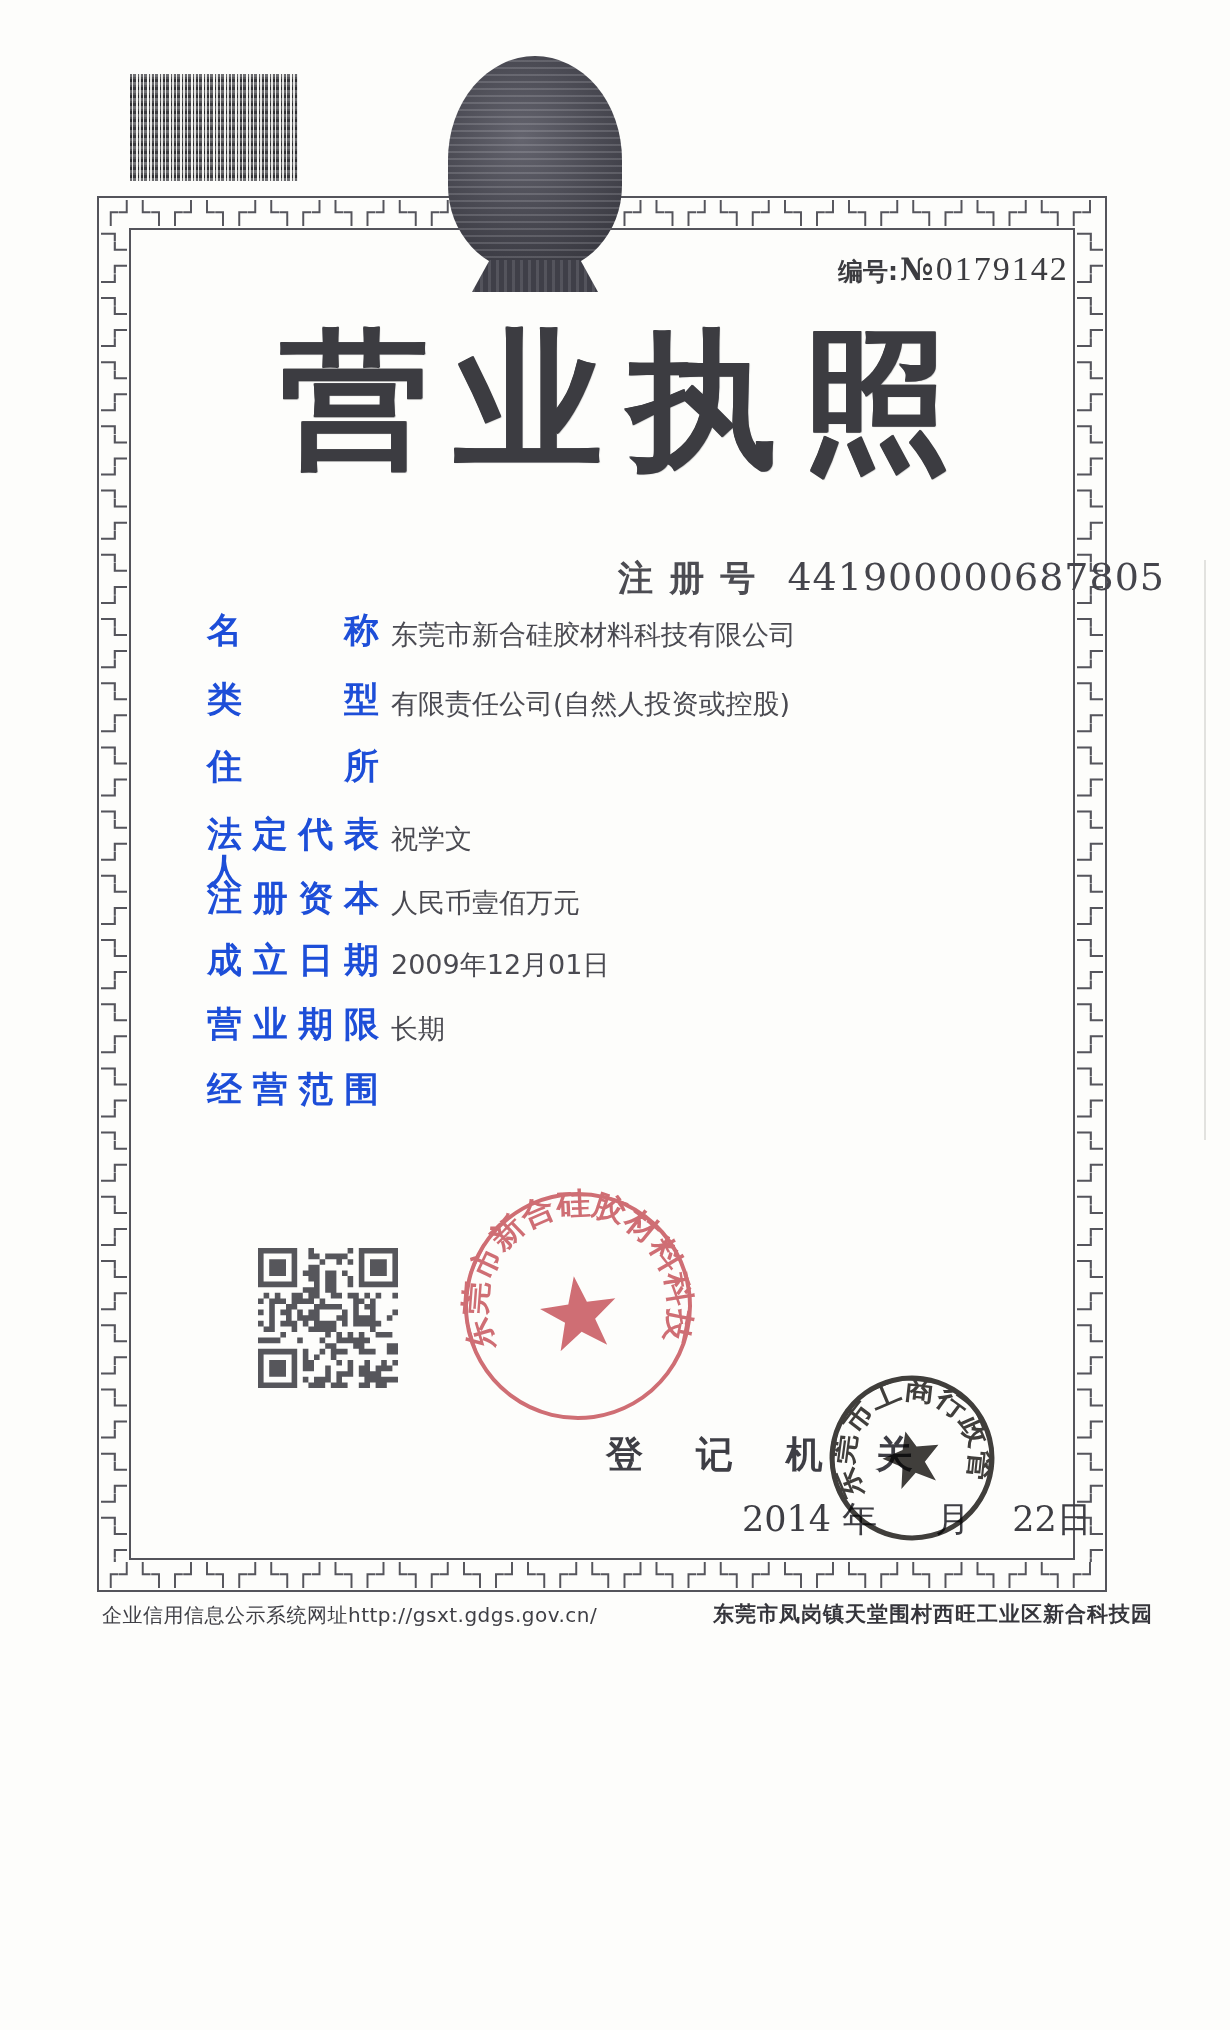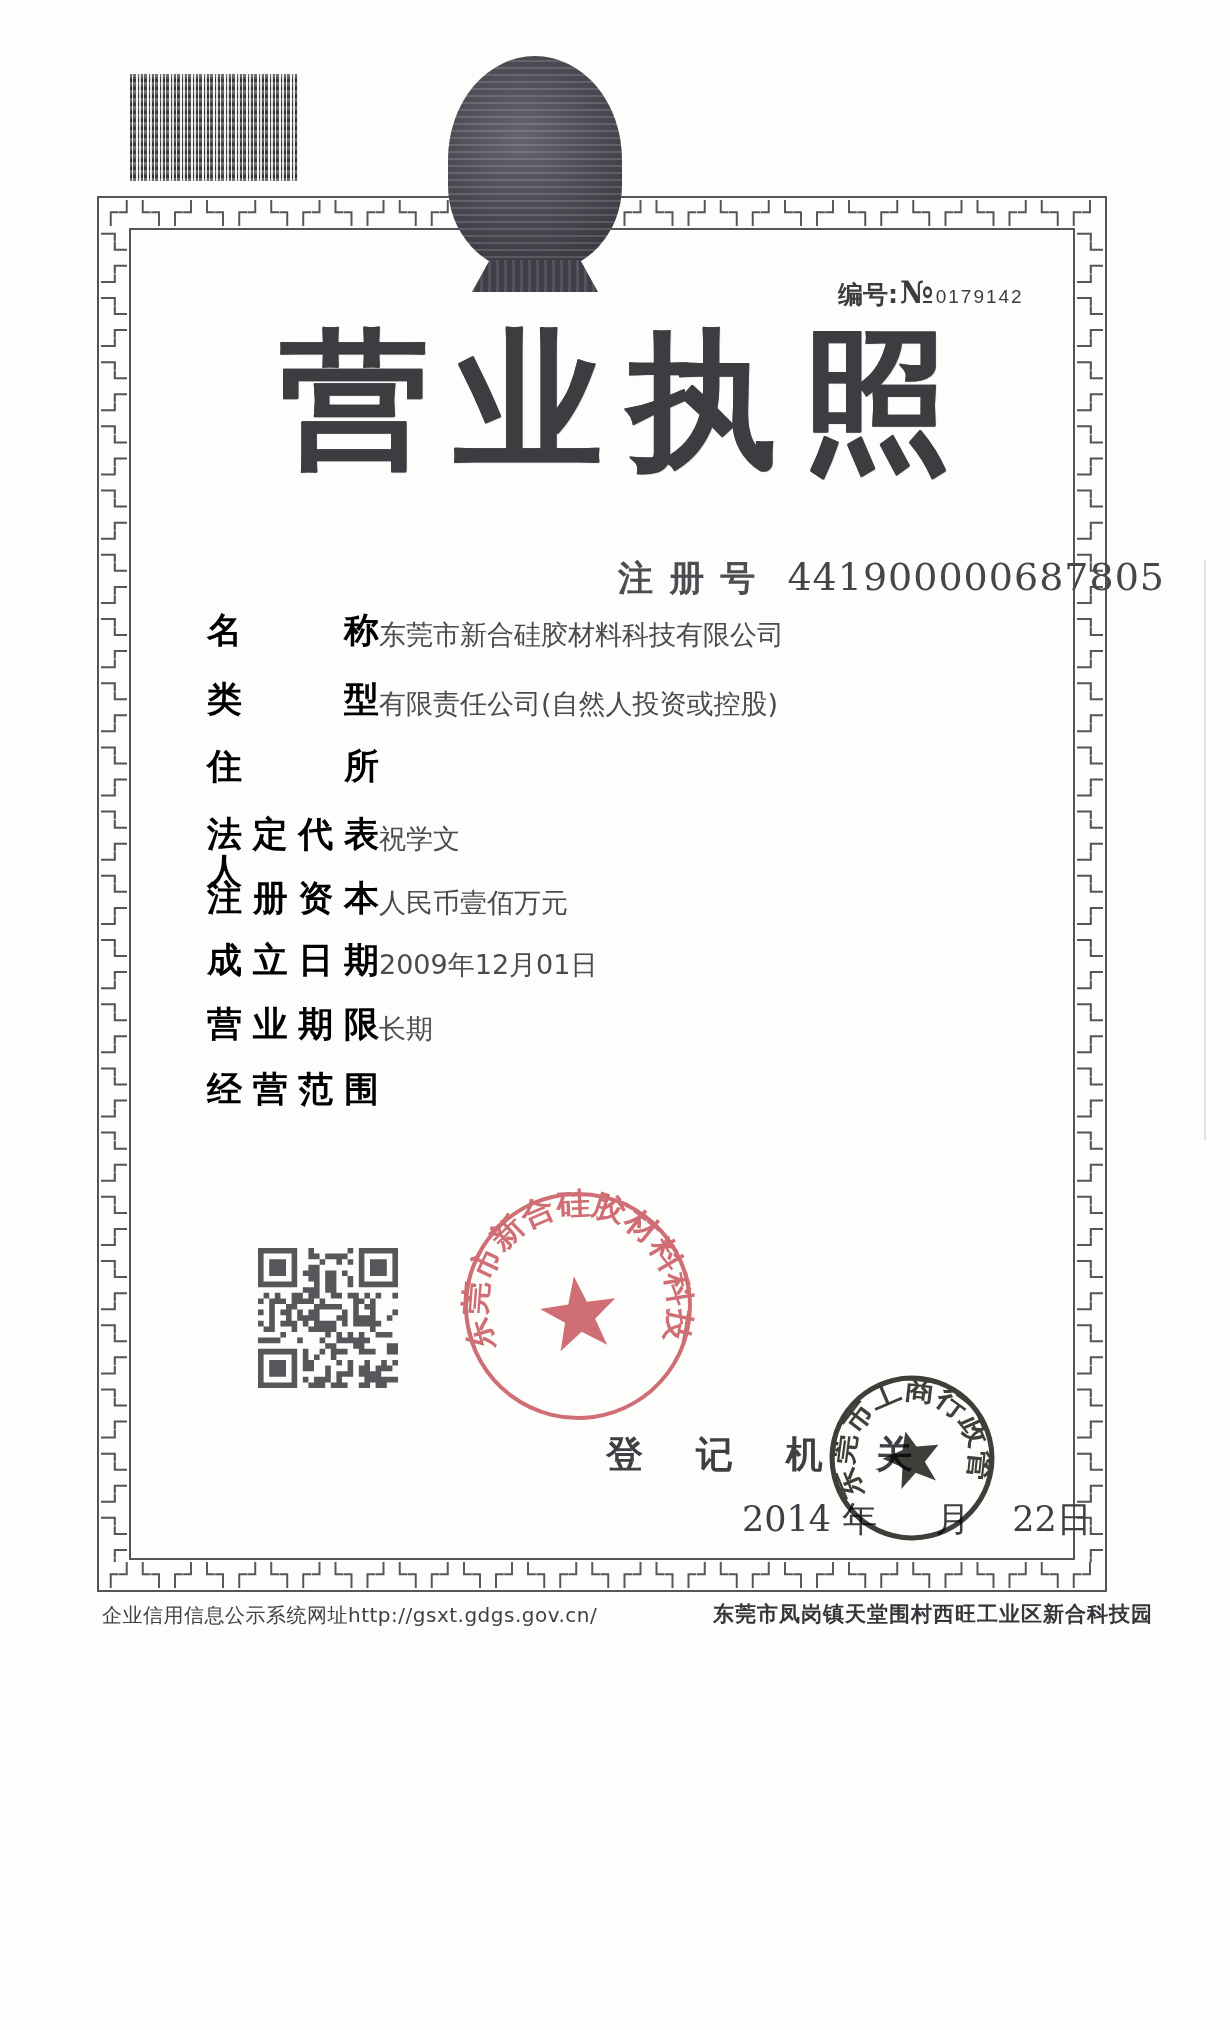--- a/index.html
+++ b/index.html
@@ -47,35 +47,35 @@
   .m-bottom{bottom:2px;left:4px;right:4px;height:26px;}
   .m-left{left:2px;top:28px;bottom:28px;width:26px;writing-mode:vertical-rl;}
   .m-right{right:2px;top:28px;bottom:28px;width:26px;writing-mode:vertical-rl;}
   
   .serial{
     position:absolute;left:838px;top:250px;display:flex;align-items:baseline;gap:2px;
     color:#3c3c40;z-index:7;
   }
   .serial-label{font-size:25px;font-weight:600;}
   .serial-mark{font-size:31px;font-weight:700;font-family:"DejaVu Serif","Liberation Serif",serif;}
-  .serial-number{font-size:19px;font-family:Liberation Sans, sans-serif;letter-spacing:2px;margin-top:36px;}
+  .serial-number{font-size:34px;font-family:Liberation Serif, serif;letter-spacing:2px;}
   .doc-title{
     position:absolute;left:280px;top:326px;z-index:7;
     font-size:148px;line-height:1;font-weight:900;letter-spacing:26px;color:#3c3c41;
     text-shadow:1px 0 0 currentColor,0 1px 0 currentColor,1px 1px 1px rgba(50,50,55,.55);
     white-space:nowrap;
   }
   .regno{position:absolute;left:618px;top:531px;display:flex;align-items:baseline;gap:30px;color:#4c4c52;z-index:7;}
   .regno-label{font-size:35px;font-weight:700;letter-spacing:2px;}
   .regno-value{font-size:38px;font-family:"DejaVu Serif","Liberation Serif",serif;letter-spacing:1px;color:#45454c;margin-top:24px;}
   
   .row{position:absolute;left:207px;width:860px;display:flex;align-items:flex-start;z-index:7;}
   .flabel{
-    flex:0 0 172px;
-    font-size:35px;line-height:1.05;font-weight:600;color:#000000;
+    flex:0 0 172px;margin-right:12px;
+    font-size:35px;line-height:1.05;font-weight:600;color:#1d4ed8;
     text-align:justify;text-align-last:justify;text-justify:inter-character;
   }
   .fvalue{font-size:27px;line-height:1.3;color:#4a4a51;padding-top:5px;}
   .row-scope .fvalue{font-size:24px;line-height:1.2;width:655px;text-align:justify;padding-top:4px;}
   
   .qr-box{position:absolute;left:258px;top:1248px;width:140px;height:140px;z-index:7;opacity:.88;}
   .seal{position:absolute;mix-blend-mode:multiply;z-index:9;}
   .seal-red{left:458px;top:1186px;width:240px;height:240px;opacity:.85;transform:rotate(-8deg);}
   .seal-black{left:826px;top:1372px;width:172px;height:172px;opacity:.92;transform:rotate(-14deg);}
   

